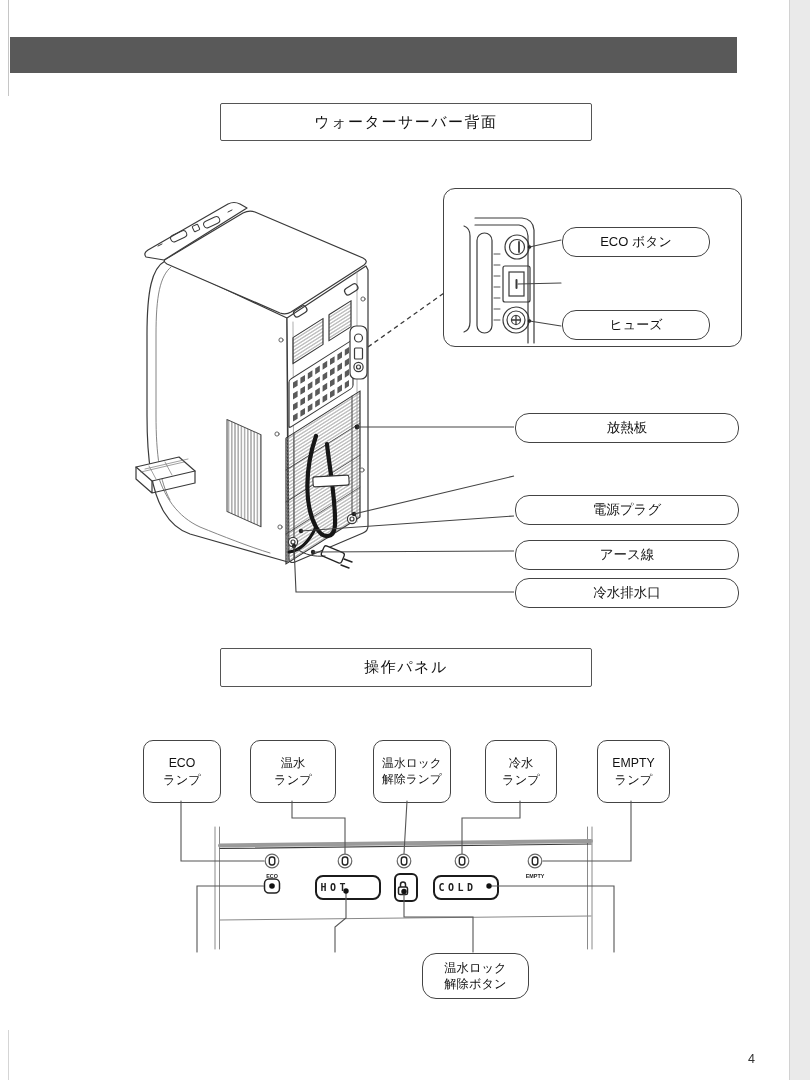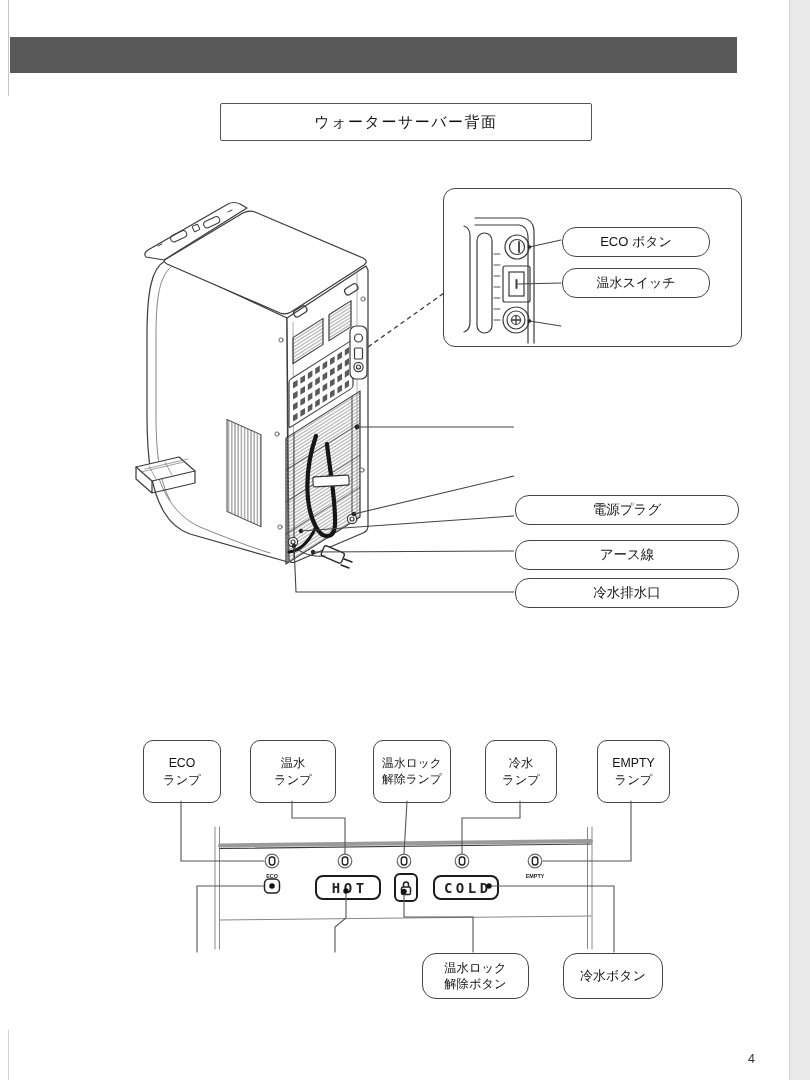--- a/index.html
+++ b/index.html
@@ -11,21 +11,21 @@
   .header-bar{position:absolute;left:10px;top:37px;width:727px;height:36px;background:#595959;z-index:1}
   .title-box{position:absolute;left:220px;width:370px;border:1.4px solid #555;border-radius:2px;background:#fff;display:flex;align-items:center;justify-content:center;font-size:15px;font-weight:normal;letter-spacing:1.5px;z-index:2}
   .t1{top:103px;height:36px}
   .t2{top:648px;height:37px}
   .inset-box{position:absolute;left:443px;top:188px;width:297px;height:157px;border:1.6px solid #444;border-radius:12px;background:#fff;z-index:1}
   .lbl{position:absolute;border:1.3px solid #444;border-radius:14px;background:#fff;display:flex;flex-direction:column;align-items:center;justify-content:center;text-align:center;font-size:13px;line-height:1.32;z-index:2}
   .ilbl{left:562px;width:146px;height:28px}
   .rlbl{left:515px;width:222px;height:28px;font-size:13.5px}
   .tlbl{top:740px;height:61px;border-radius:10px;font-size:12.3px}
   .blbl{top:953px;height:44px;font-size:13px}
-  .panel-btn{position:absolute;border:2.6px solid #1b1b1b;border-radius:8px;background:#fff;display:flex;align-items:center;justify-content:center;z-index:2;font-family:"DejaVu Sans Mono","Liberation Mono",monospace;font-size:14px;font-weight:bold;letter-spacing:3.5px;text-indent:3.5px;color:#222}
+  .panel-btn{position:absolute;border:2.6px solid #1b1b1b;border-radius:8px;background:#fff;display:flex;align-items:center;justify-content:flex-start;z-index:2;font-family:"DejaVu Sans Mono","Liberation Mono",monospace;font-size:10px;font-weight:bold;letter-spacing:3.5px;text-indent:3.5px;color:#222}
   .hot{left:315px;top:875px;width:62px;height:21px}
   .cold{left:433px;top:875px;width:62px;height:21px}
   .lockbtn{left:394px;top:873px;width:20px;height:25px;border-radius:6px}
   .pagenum{position:absolute;left:748px;top:1052px;font-size:12.5px;color:#333;z-index:2}
   .lineart{position:absolute;left:0;top:0;z-index:3;pointer-events:none}
 </style>
 </head>
 <body>
 
 <div class="page">
@@ -37,34 +37,40 @@
 
   <div class="title-box t1">
     <span>ウォーターサーバー背面</span>
   </div>
 
   <div class="inset-box"></div>
 
   <div class="lbl ilbl" style="top:227px">
     <span>ECO ボタン</span>
     </div>
-  <div class="lbl ilbl" style="top:268px">
-    <span>温水スイッチ</span>
-    </div>
-
+  <div class="lbl ilbl" style="top:310px">
+    <span>ヒューズ</span>
+    </div>
+
+  <div class="lbl rlbl" style="top:413px">
+    <span>放熱板</span>
+    </div>
   <div class="lbl rlbl" style="top:540px">
     <span>アース線</span>
     </div>
   <div class="lbl rlbl" style="top:495px">
     <span>電源プラグ</span>
     </div>
   <div class="lbl rlbl" style="top:578px">
     <span>冷水排水口</span>
     </div>
 
+  <div class="title-box t2">
+    <span>操作パネル</span>
+  </div>
 
   <div class="lbl tlbl" style="left:143px;width:76px">
     <span>ECO</span>
     <span>ランプ</span>
     </div>
   <div class="lbl tlbl" style="left:250px;width:84px">
     <span>温水</span>
     <span>ランプ</span>
     </div>
   <div class="lbl tlbl" style="left:373px;width:76px;font-size:11.8px">
@@ -76,24 +82,20 @@
     <span>ランプ</span>
     </div>
   <div class="lbl tlbl" style="left:597px;width:71px">
     <span>EMPTY</span>
     <span>ランプ</span>
     </div>
 
   <div class="lbl blbl" style="left:422px;width:105px;font-size:12.3px">
     <span>温水ロック</span>
     <span>解除ボタン</span>
-    </div>
-  <div class="lbl blbl" style="left:563px;width:98px">
-    <span>冷水ボタン</span>
-    <span></span>
     </div>
 
   <div class="panel-btn hot">
     <span>HOT</span>
     </div>
   <div class="panel-btn lockbtn">
     <svg width="14" height="16" viewBox="0 0 14 16">
       <rect x="2.5" y="7" width="9" height="7.5" rx="1.6" fill="none" stroke="#222" stroke-width="1.5"></rect>
       <path d="M4.5,7 V4.6 A2.5,2.5 0 0 1 9.5,4.6 V7" fill="none" stroke="#222" stroke-width="1.5"></path>
     </svg>

